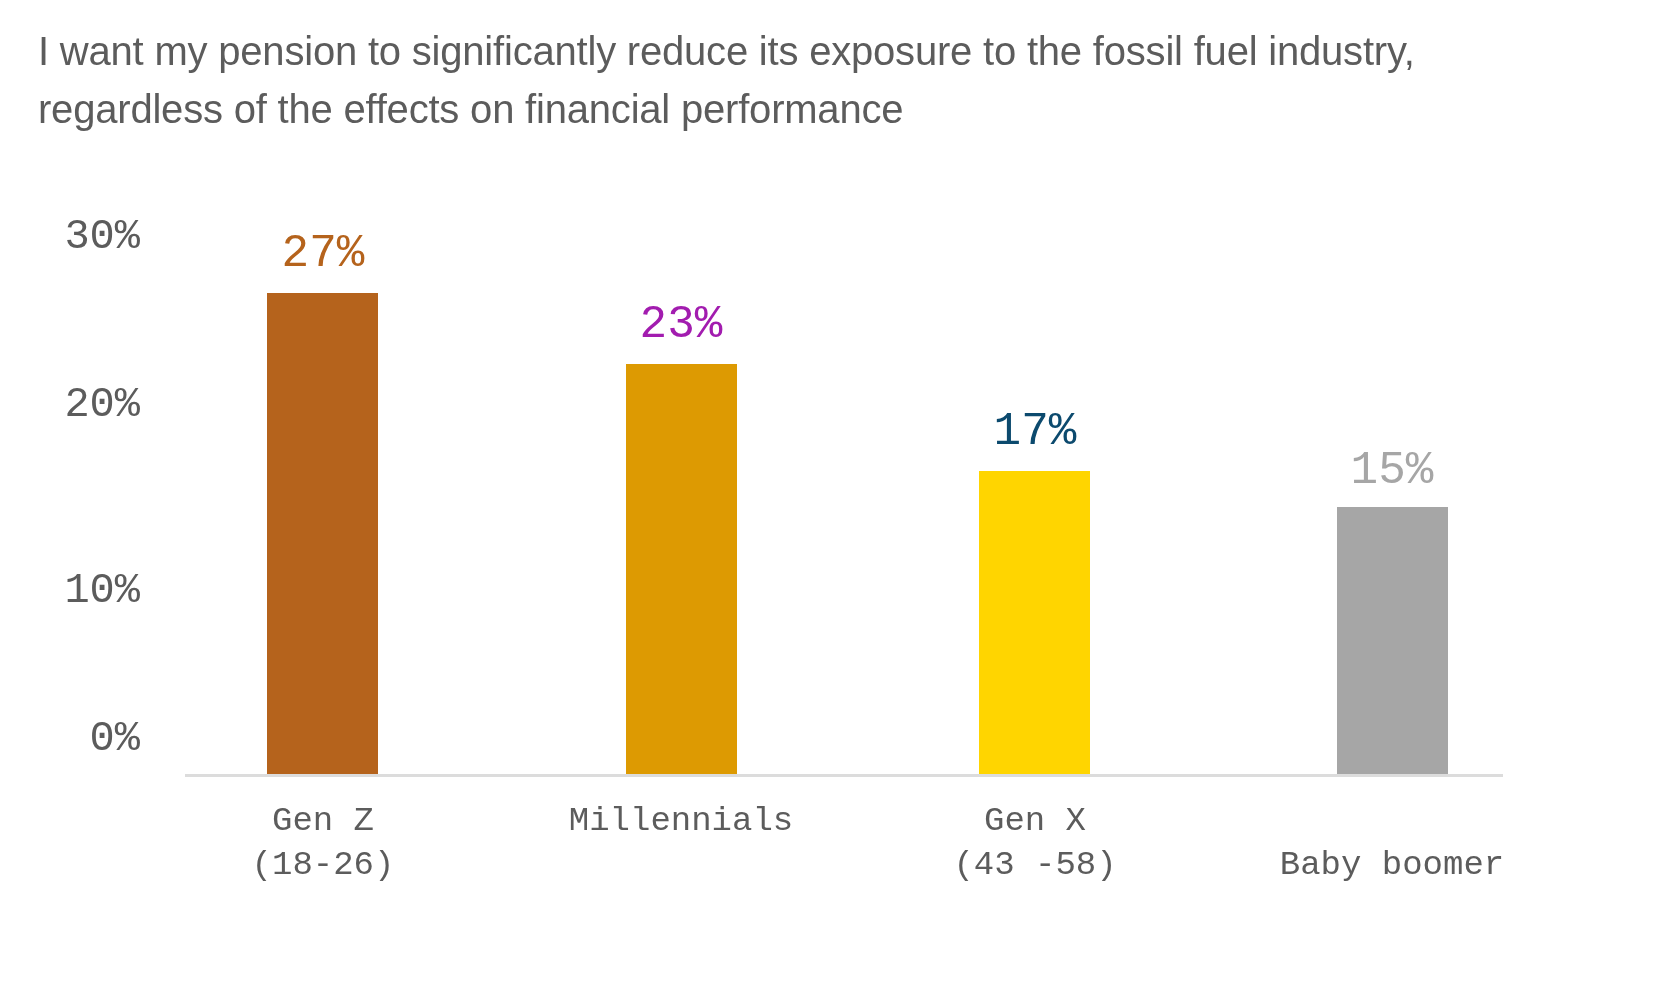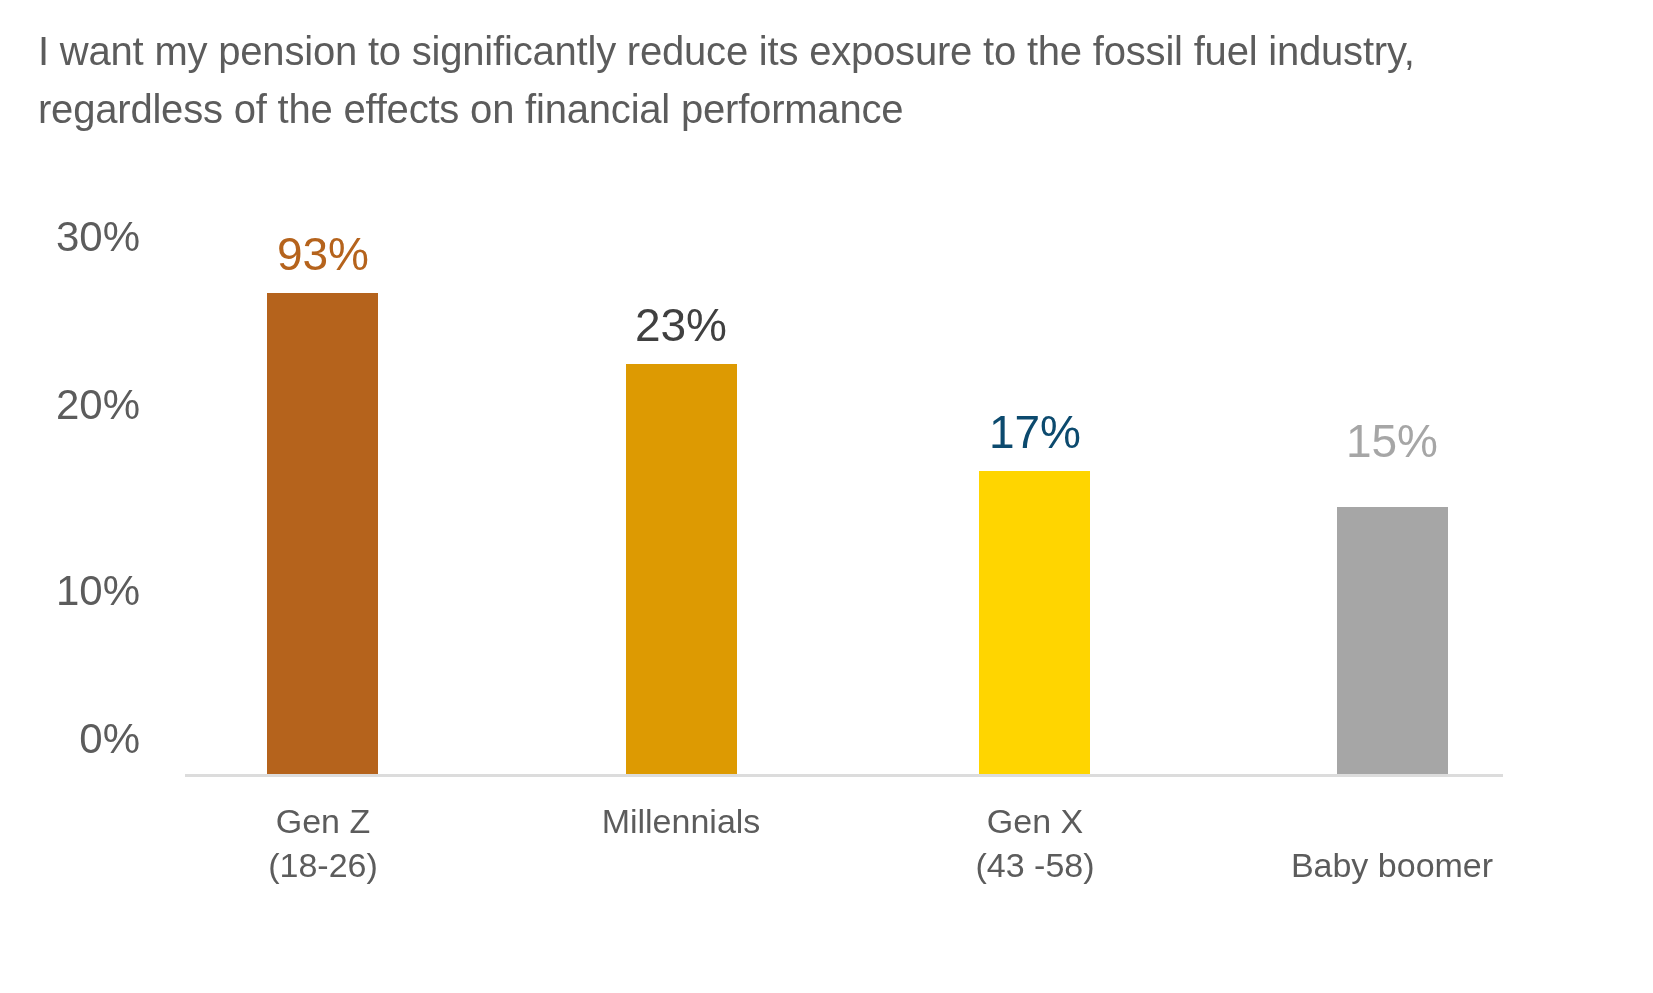--- a/index.html
+++ b/index.html
@@ -30,20 +30,21 @@
     letter-spacing: -0.2px;
   }
 
   
   #plot-area {
     position: absolute;
     left: 0;
     top: 0;
     width: 1518px;
     height: 993px;
+    font-family: Liberation Mono, monospace;
   }
 
   
   .y-tick {
     position: absolute;
     width: 130px;
     text-align: right;
     font-size: 42px;
     color: #5c5c5c;
     line-height: 1;
@@ -119,24 +120,24 @@
   <div class="y-tick y-tick-10">10%</div>
   <div class="y-tick y-tick-0">0%</div>
 
   <div id="axis-line" style="background: rgb(220, 220, 220);"></div>
 
   <div class="bar bar-1" style="height: 481.5px; background: rgb(181, 99, 28);"></div>
   <div class="bar bar-2" style="height: 410.167px; background: rgb(221, 154, 2);"></div>
   <div class="bar bar-3" style="height: 303.167px; background: rgb(255, 213, 0);"></div>
   <div class="bar bar-4" style="height: 267.5px; background: rgb(166, 166, 166);"></div>
 
-  <div class="bar-value bar-value-1" style="top: 230.5px; color: rgb(181, 99, 28);">93%</div>
-  <div class="bar-value bar-value-2" style="top: 301.833px; color: #404040;">23%</div>
+  <div class="bar-value bar-value-1" style="top: 230.5px; color: rgb(181, 99, 28);">27%</div>
+  <div class="bar-value bar-value-2" style="top: 301.833px; color: #a21caf;">23%</div>
   <div class="bar-value bar-value-3" style="top: 408.833px; color: #0c4a6e;">17%</div>
-  <div class="bar-value bar-value-4" style="top: 418px; color: rgb(166, 166, 166);">15%</div>
+  <div class="bar-value bar-value-4" style="top: 448px; color: rgb(166, 166, 166);">15%</div>
 
   <div class="cat-label cat-label-1">
     <span>Gen Z</span>
     <span>(18-26)</span>
   </div>
   <div class="cat-label cat-label-2">
     <span>Millennials</span>
   </div>
   <div class="cat-label cat-label-3">
     <span>Gen X</span>

